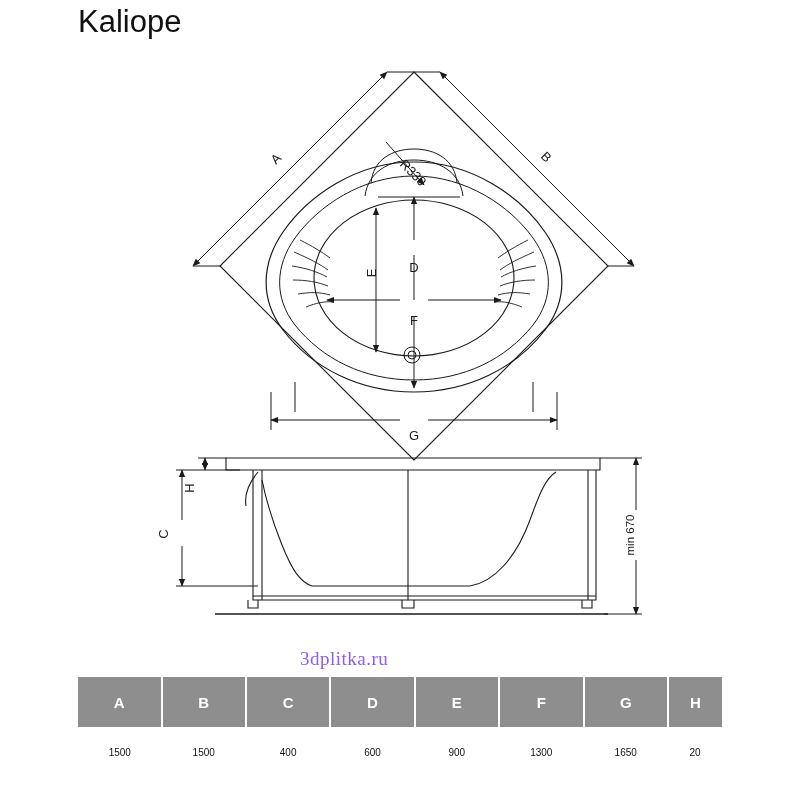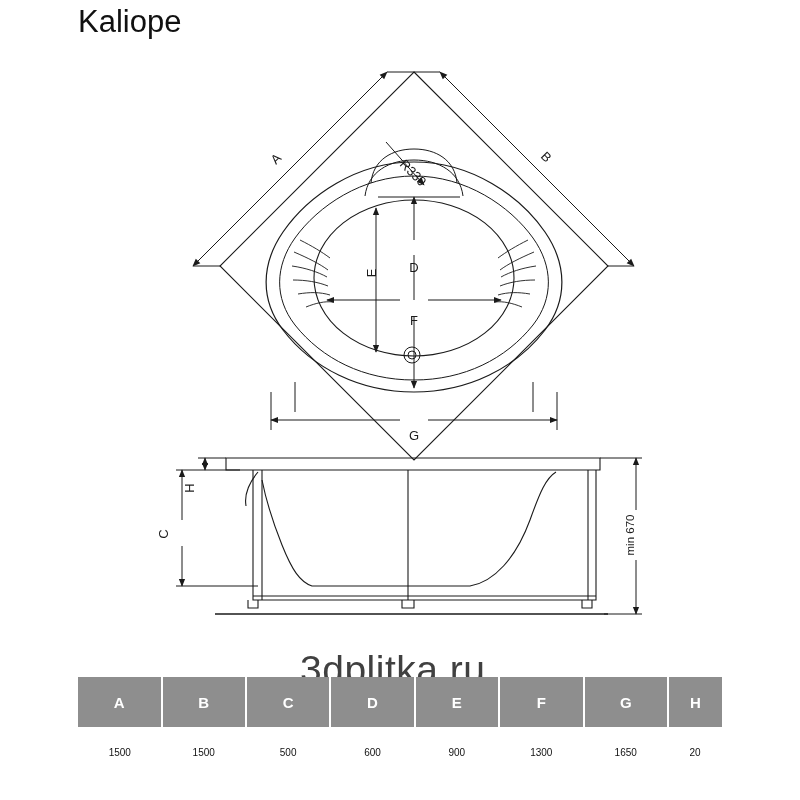--- a/index.html
+++ b/index.html
@@ -31,24 +31,25 @@
   }
   #drawing {
     position: absolute;
     left: 0;
     top: 0;
   }
   #watermark {
     position: absolute;
     left: 300px;
     top: 648px;
-    font-size: 39px;
-    color: #404040;
+    font-size: 19px;
+    color: #8b5cf6;
     letter-spacing: 0.5px;
     user-select: none;
+    font-family: Liberation Serif, serif;
   }
   
   #spec-table {
     position: absolute;
     left: 78px;
     top: 677px;
     border-collapse: collapse;
     width: 644px;
   }
   #spec-table th {
@@ -275,21 +276,21 @@
         <th class="col-e">E</th>
         <th class="col-f">F</th>
         <th class="col-g">G</th>
         <th class="col-h">H</th>
       </tr>
     </thead>
     <tbody>
       <tr>
         <td>1500</td>
         <td>1500</td>
-        <td>500</td>
+        <td>400</td>
         <td>600</td>
         <td>900</td>
         <td>1300</td>
         <td>1650</td>
         <td>20</td>
       </tr>
     </tbody>
   </table>
 
 </div>

